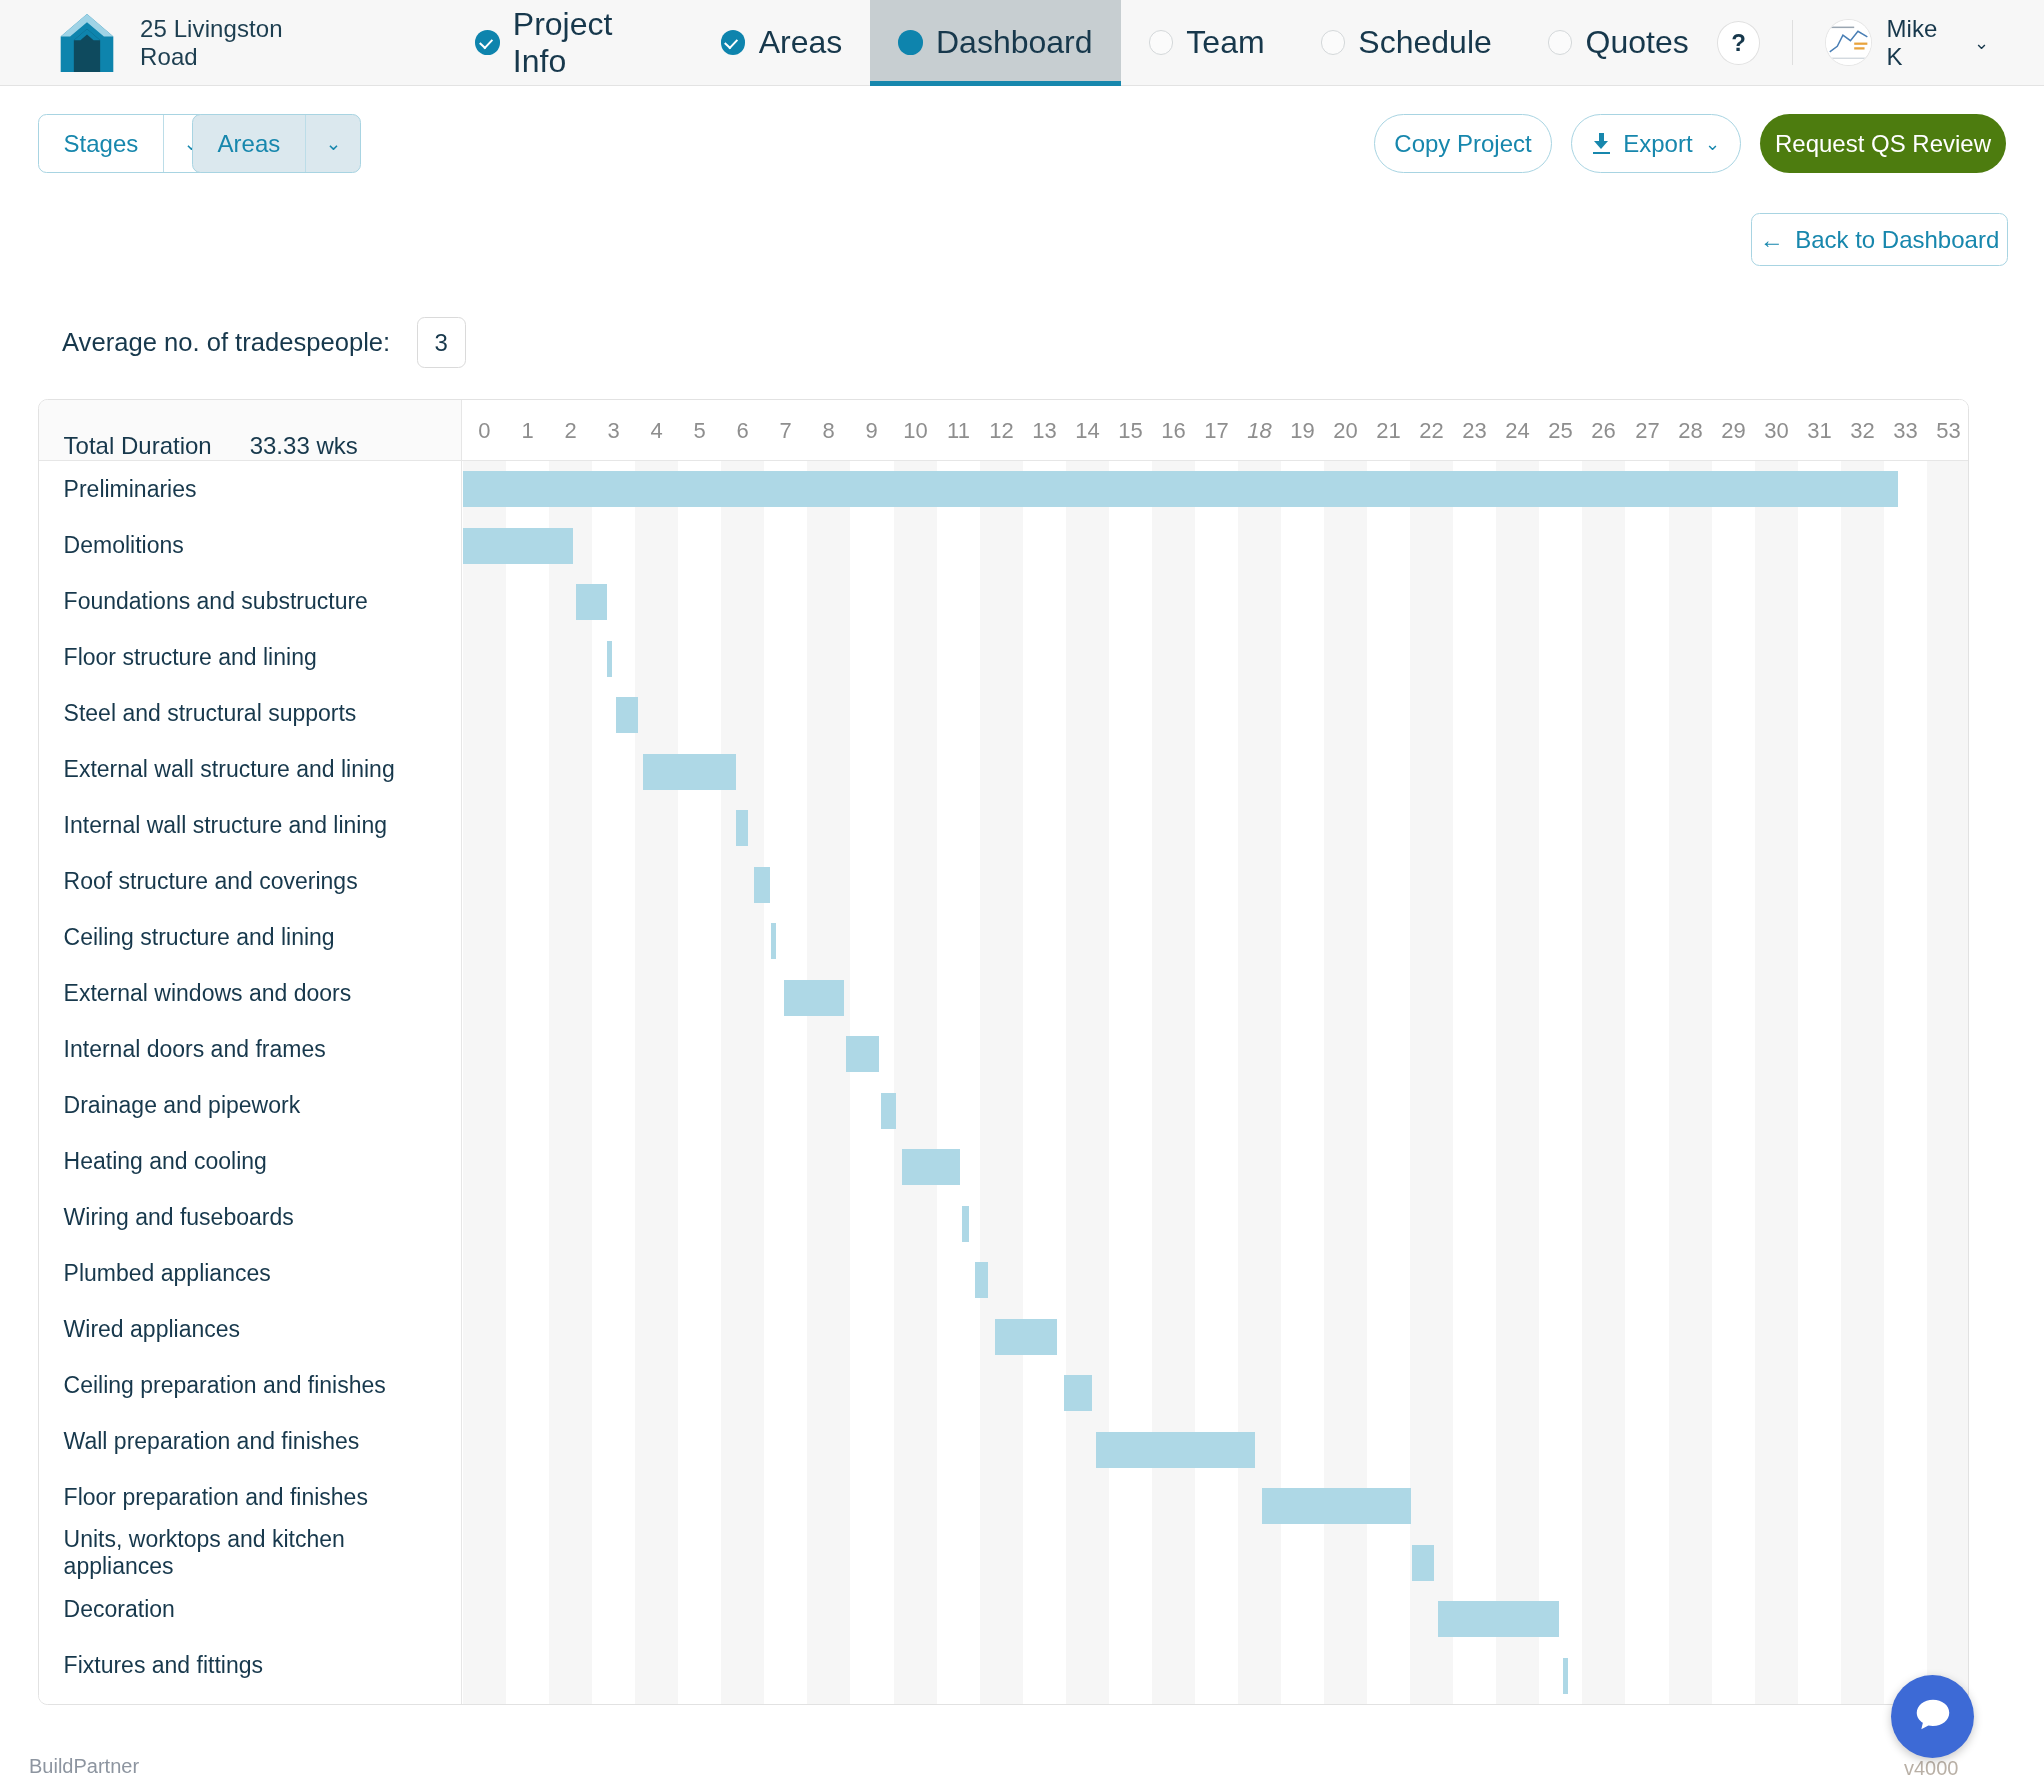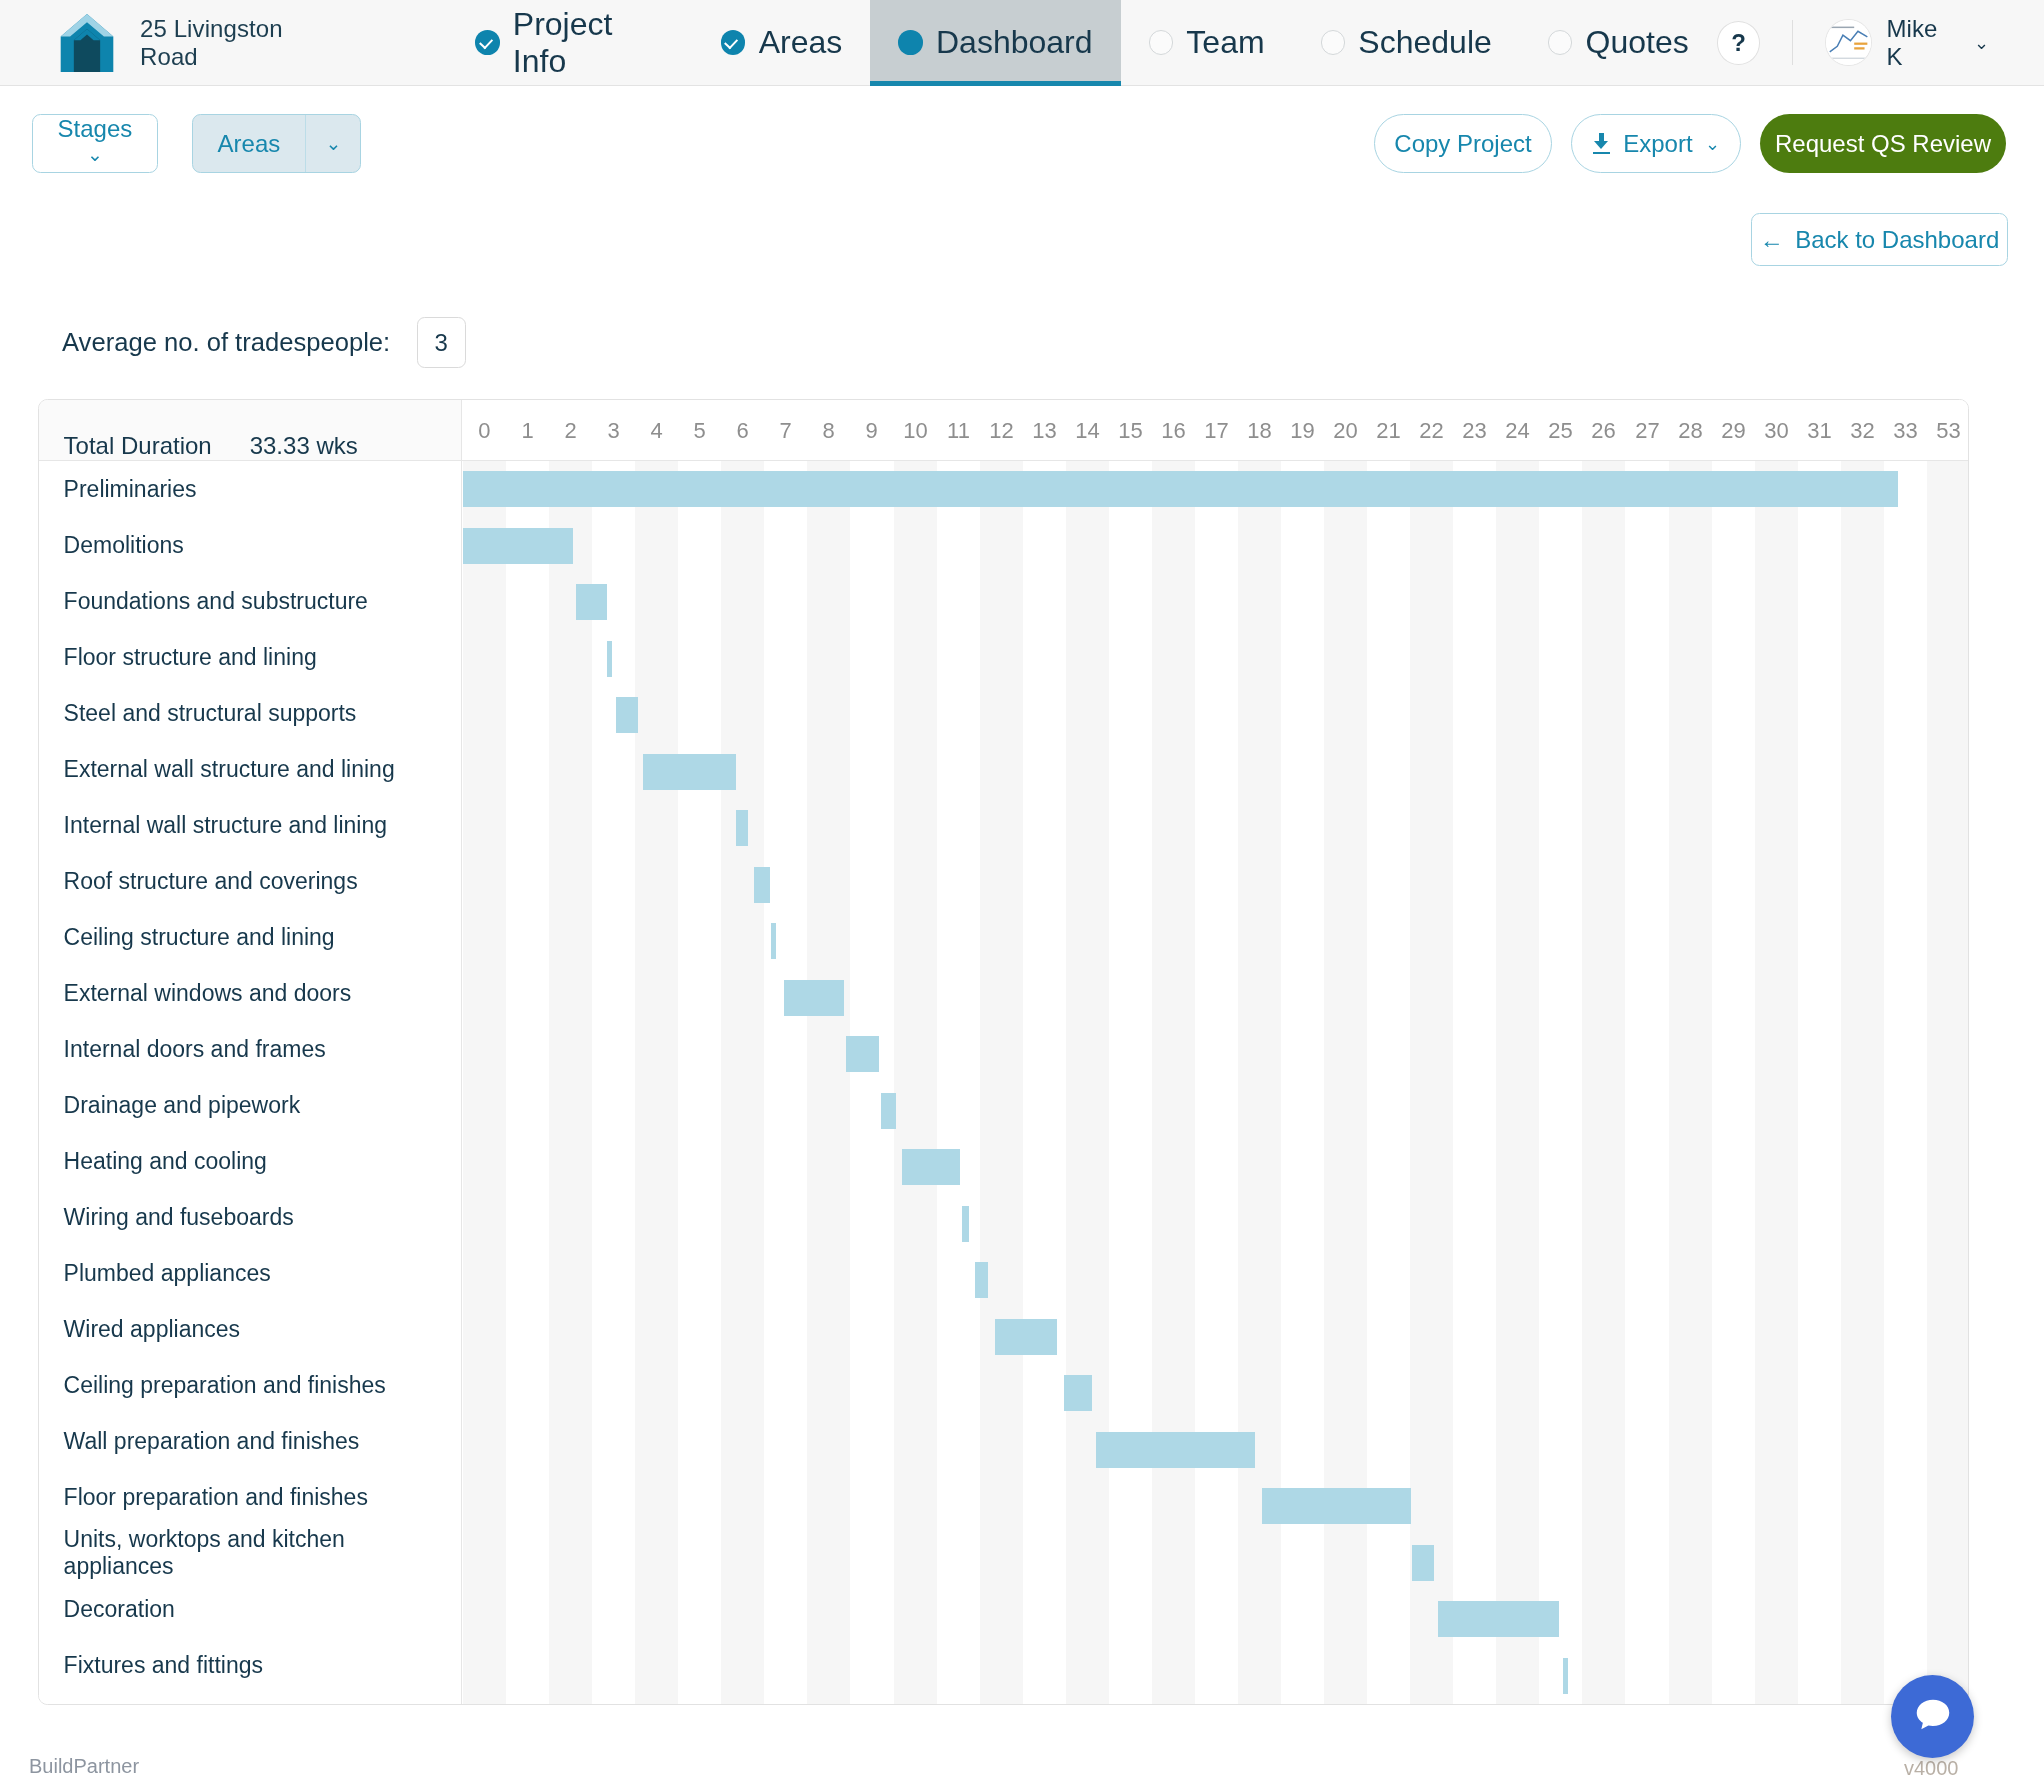--- a/index.html
+++ b/index.html
@@ -64,21 +64,21 @@
     position: absolute; height: 59px; border-radius: 8.5px;
     border: 1.5px solid #a8d4e2; background: #fff;
     display: flex; align-items: center; cursor: pointer;
     font-size: 24px; color: #1787ad;
   }
   .pill .pl { padding: 0 24.6px; white-space: nowrap; }
   .pill .sep { width: 1.5px; align-self: stretch; background: #bcdde8; }
   .pill .cv { padding: 0 19px; font-size: 19px; color: #1787ad; }
   .pill.filled { background: #dbe8ee; }
 
-  #btn-stages { left: 32px; top: 114px; flex-direction: column; }
+  #btn-stages { left: 38px; top: 114px; }
   #btn-areas  { left: 192px; top: 114px; }
 
   .abtn {
     position: absolute; height: 59px; border-radius: 30px;
     display: flex; align-items: center; justify-content: center;
     font-size: 24px; cursor: pointer; gap: 12.3px;
   }
   .abtn.outline { border: 1.5px solid #a8d4e2; background: #fff; color: #1787ad; }
   .abtn.solid { background: #4d7c0f; color: #fff; }
   #btn-copy { left: 1374px; top: 114px; width: 178px; }
@@ -276,21 +276,21 @@
         <div class="tick" style="left: 345px;">8</div>
         <div class="tick" style="left: 388px;">9</div>
         <div class="tick" style="left: 432px;">10</div>
         <div class="tick" style="left: 475px;">11</div>
         <div class="tick" style="left: 518px;">12</div>
         <div class="tick" style="left: 561px;">13</div>
         <div class="tick" style="left: 604px;">14</div>
         <div class="tick" style="left: 647px;">15</div>
         <div class="tick" style="left: 690px;">16</div>
         <div class="tick" style="left: 733px;">17</div>
-        <div class="tick" style="left: 776px;">18</div>
+        <div class="tick" style="left: 776px; font-style: italic;">18</div>
         <div class="tick" style="left: 819px;">19</div>
         <div class="tick" style="left: 862px;">20</div>
         <div class="tick" style="left: 905px;">21</div>
         <div class="tick" style="left: 948px;">22</div>
         <div class="tick" style="left: 991px; text-align: right;">23</div>
         <div class="tick" style="left: 1034px;">24</div>
         <div class="tick" style="left: 1077px;">25</div>
         <div class="tick" style="left: 1120px;">26</div>
         <div class="tick" style="left: 1164px;">27</div>
         <div class="tick" style="left: 1207px;">28</div>

